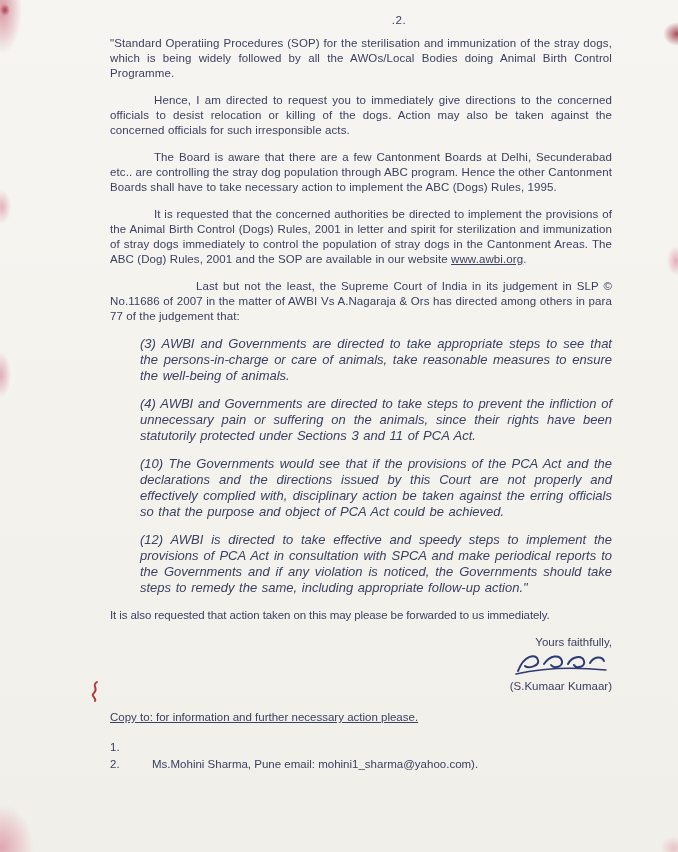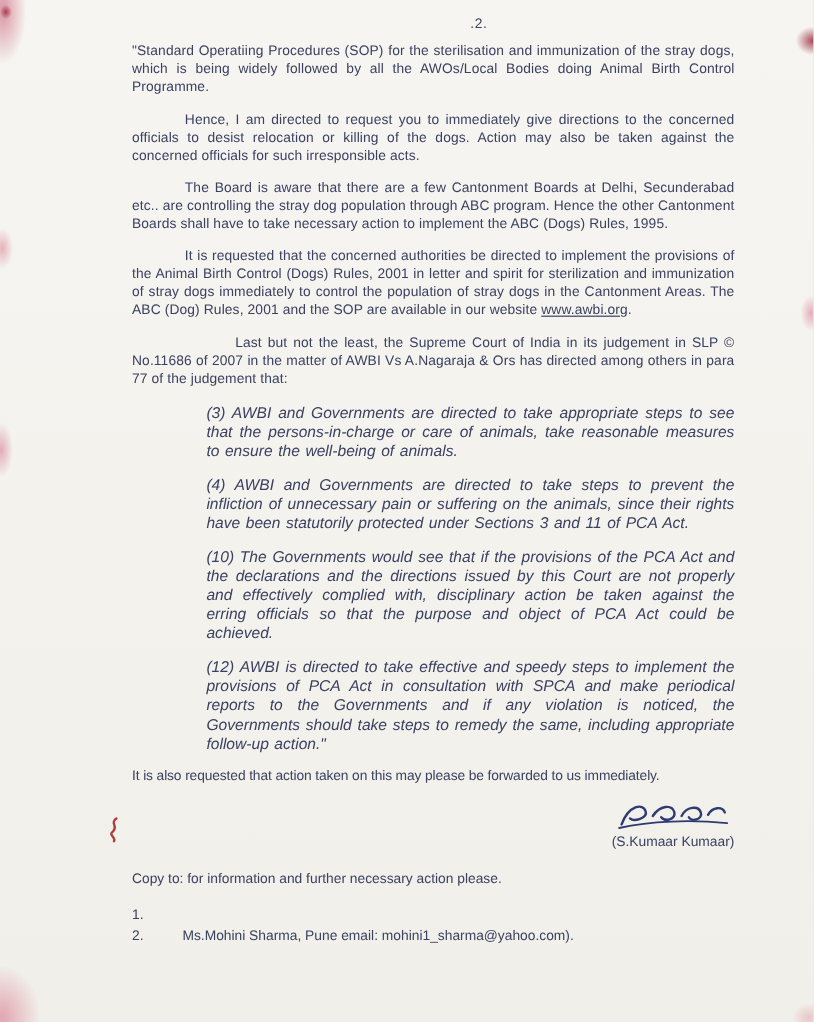--- a/index.html
+++ b/index.html
@@ -37,21 +37,21 @@
     letter-spacing: 0.1px;
   }
   .indent  { text-indent: 44px; }
   .indent2 { text-indent: 86px; }
 
   .website-link {
     color: inherit;
     text-decoration: underline;
   }
 
-  .quotes { margin-left: 62px; margin-top: 2px; }
+  .quotes { margin-left: 30px; margin-top: 2px; }
   .quote {
     font-style: italic;
     font-size: 13px;
     line-height: 16px;
     text-align: justify;
     word-spacing: 1px;
     margin-bottom: 12px;
   }
 
   .para-final { white-space: nowrap; letter-spacing: -0.1px; }
@@ -65,20 +65,21 @@
   }
   .signature {
     display: block;
     margin: 1px 4px 0 auto;
   }
 
   .copy-heading {
     font-size: 11.5px;
     line-height: 15px;
     margin-bottom: 14px;
+    text-decoration: underline;
   }
   .copy-list { font-size: 11.5px; line-height: 17px; }
   .copy-item { display: flex; }
   .copy-item .num { width: 42px; flex-shrink: 0; }
 
   
   .smudge { position: absolute; pointer-events: none; }
   .smudge-tl {
     left: -8px; top: -10px; width: 30px; height: 64px;
     background: radial-gradient(ellipse at 35% 30%, rgba(205,110,130,0.7), rgba(205,110,130,0) 70%);
@@ -148,20 +149,21 @@
     <div class="quotes">
       <p class="quote">(3) AWBI and Governments are directed to take appropriate steps to see that the persons-in-charge or care of animals, take reasonable measures to ensure the well-being of animals.</p>
       <p class="quote">(4) AWBI and Governments are directed to take steps to prevent the infliction of unnecessary pain or suffering on the animals, since their rights have been statutorily protected under Sections 3 and 11 of PCA Act.</p>
       <p class="quote">(10) The Governments would see that if the provisions of the PCA Act and the declarations and the directions issued by this Court are not properly and effectively complied with, disciplinary action be taken against the erring officials so that the purpose and object of PCA Act could be achieved.</p>
       <p class="quote">(12) AWBI is directed to take effective and speedy steps to implement the provisions of PCA Act in consultation with SPCA and make periodical reports to the Governments and if any violation is noticed, the Governments should take steps to remedy the same, including appropriate follow-up action."</p>
     </div>
 
     <p class="para para-final">It is also requested that action taken on this may please be forwarded to us immediately.</p>
 
     <div class="signoff">
+      <div>Yours faithfully,</div>
       <svg class="signature" width="96" height="28" viewBox="0 0 96 28">
         <path d="M6 20 C 12 4, 24 2, 26 9 C 28 15, 16 18, 13 15 M32 13 C 38 4, 48 3, 50 10 C 51 16, 42 18, 39 14 M56 13 C 60 5, 70 4, 72 10 C 74 16, 64 18, 62 14 M78 12 C 82 5, 90 5, 92 10" stroke="#2e3a72" stroke-width="2" fill="none" stroke-linecap="round"></path>
         <path d="M4 23 C 30 17, 64 16, 94 19" stroke="#2e3a72" stroke-width="1.5" fill="none" stroke-linecap="round"></path>
       </svg>
       <div>(S.Kumaar Kumaar)</div>
     </div>
 
     <p class="copy-heading">Copy to: for information and further necessary action please.</p>
 
     <div class="copy-list">

